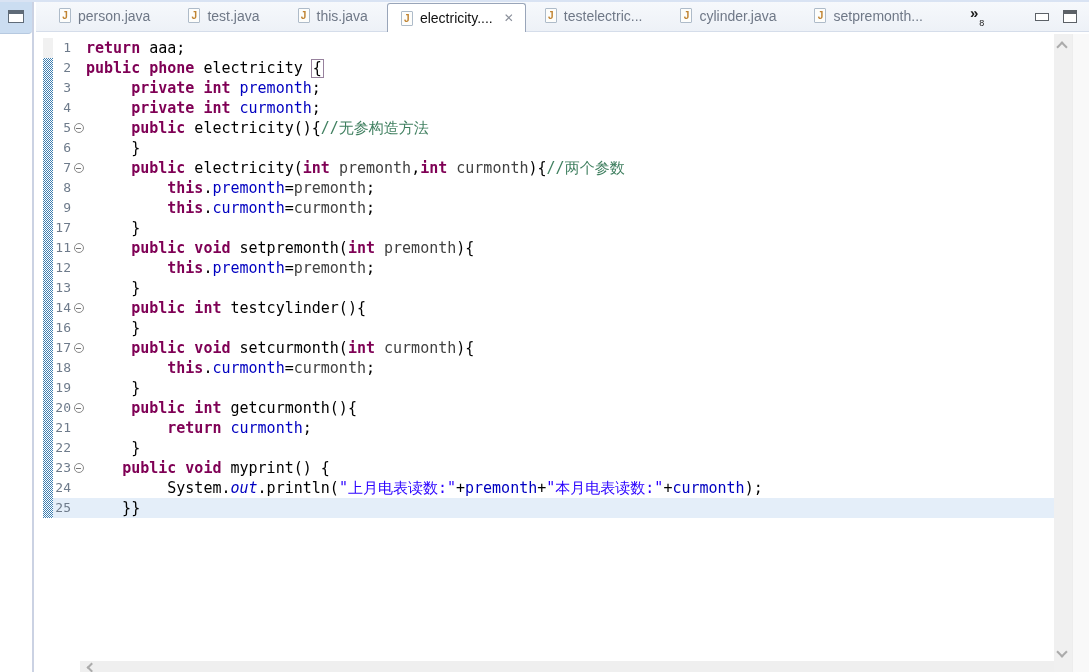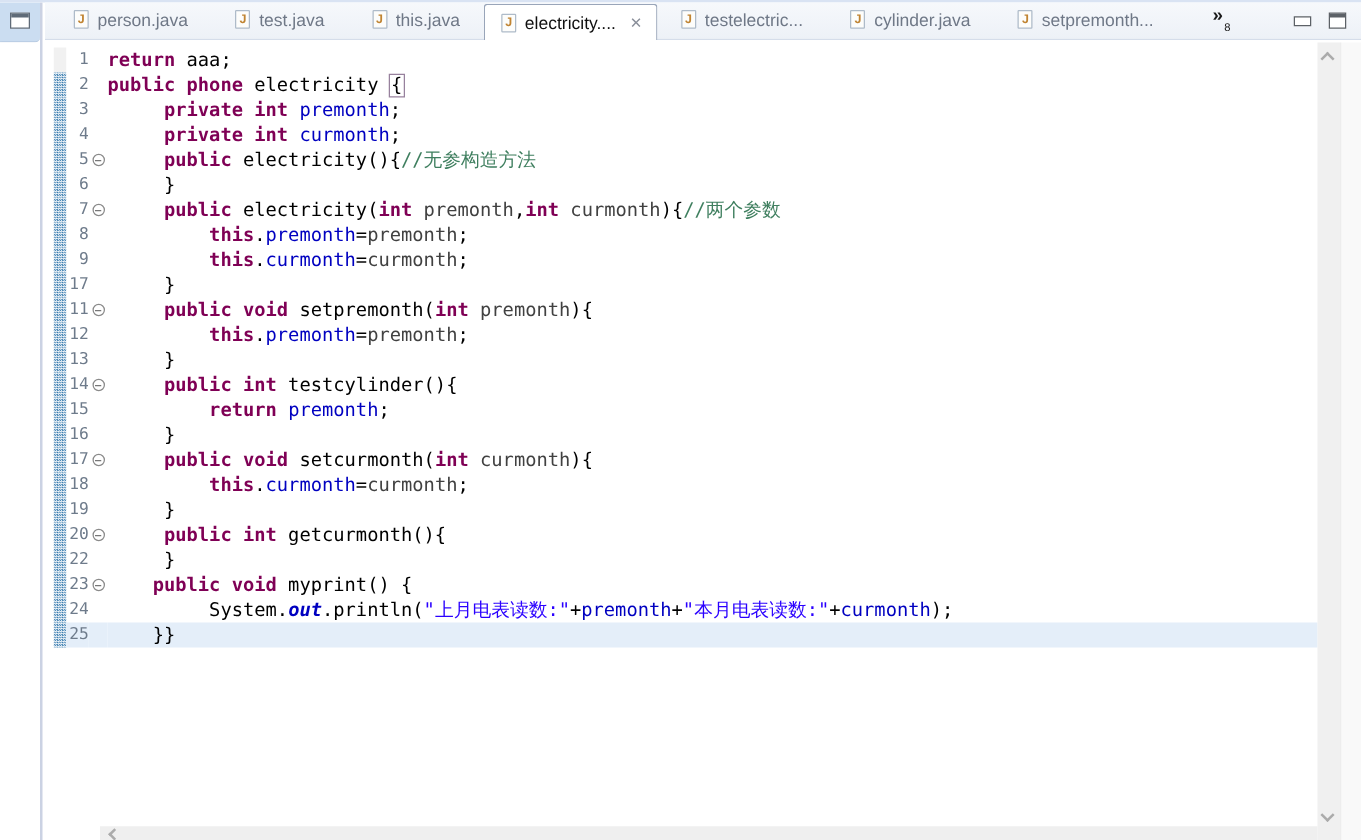--- a/index.html
+++ b/index.html
@@ -61,21 +61,21 @@
   .fold-dot { width:10px; height:10px; border:1px solid #8A8A8A; border-radius:50%;
               background:#fff; display:flex; align-items:center; justify-content:center; }
   .fold-dot::before { content:""; width:5px; height:1px; background:#777; }
   .code { flex:1; white-space:pre; color:#000; }
   .row.current .num, .row.current .fold, .row.current .code { background:var(--current-line-bg); }
   .t-kw  { color:var(--keyword); font-weight:bold; }
   .t-fld { color:var(--field); }
   .t-par { color:var(--param); }
   .t-com { color:var(--comment); }
   .t-str { color:var(--string); }
-  .t-stat{ color:var(--field); font-weight:bold; font-style:italic;text-align:center; }
+  .t-stat{ color:var(--field); font-weight:normal; font-style:italic;text-align:center; }
   .t-def { color:#000; }
   .t-bx  { border:1px solid #97819D; display:inline-block; line-height:17px;
            margin:0 -1px; padding:0 1px; }
   
   .vsb { position:absolute; top:2px; bottom:0; right:17px; width:18px; background:#F0F0F0; }
   .overview-ruler { position:absolute; top:2px; bottom:0; right:0; width:17px;
                     background:#F9F9F9; border-left:1px solid #EDEDED; }
   .vsb .up, .vsb .down { position:absolute; left:4px; width:8px; height:8px; }
   .vsb .up { top:9px; border-left:2px solid #ABABAB; border-top:2px solid #ABABAB;
              transform:rotate(45deg); }
@@ -244,27 +244,20 @@
             <div class="hatch on"></div>
             <div class="num">14</div>
             <div class="fold">
               <span class="fold-dot"></span>
             </div>
             <div class="code"><span class="t-def">     </span><span class="t-kw">public int</span><span class="t-def"> testcylinder(){</span></div>
           </div>
           <div class="row">
             <div class="spacer"></div>
             <div class="hatch on"></div>
-            <div class="num">15</div>
-            <div class="fold"></div>
-            <div class="code"><span class="t-def">         </span><span class="t-kw">return</span><span class="t-def"> </span><span class="t-fld">premonth</span><span class="t-def">;</span></div>
-          </div>
-          <div class="row">
-            <div class="spacer"></div>
-            <div class="hatch on"></div>
             <div class="num">16</div>
             <div class="fold"></div>
             <div class="code"><span class="t-def">     }</span></div>
           </div>
           <div class="row">
             <div class="spacer"></div>
             <div class="hatch on"></div>
             <div class="num">17</div>
             <div class="fold">
               <span class="fold-dot"></span>
@@ -286,20 +279,27 @@
             <div class="code"><span class="t-def">     }</span></div>
           </div>
           <div class="row">
             <div class="spacer"></div>
             <div class="hatch on"></div>
             <div class="num">20</div>
             <div class="fold">
               <span class="fold-dot"></span>
             </div>
             <div class="code"><span class="t-def">     </span><span class="t-kw">public int</span><span class="t-def"> getcurmonth(){</span></div>
+          </div>
+          <div class="row">
+            <div class="spacer"></div>
+            <div class="hatch on"></div>
+            <div class="num">21</div>
+            <div class="fold"></div>
+            <div class="code"><span class="t-def">         </span><span class="t-kw">return</span><span class="t-def"> </span><span class="t-fld">curmonth</span><span class="t-def">;</span></div>
           </div>
           <div class="row">
             <div class="spacer"></div>
             <div class="hatch on"></div>
             <div class="num">22</div>
             <div class="fold"></div>
             <div class="code"><span class="t-def">     }</span></div>
           </div>
           <div class="row">
             <div class="spacer"></div>

